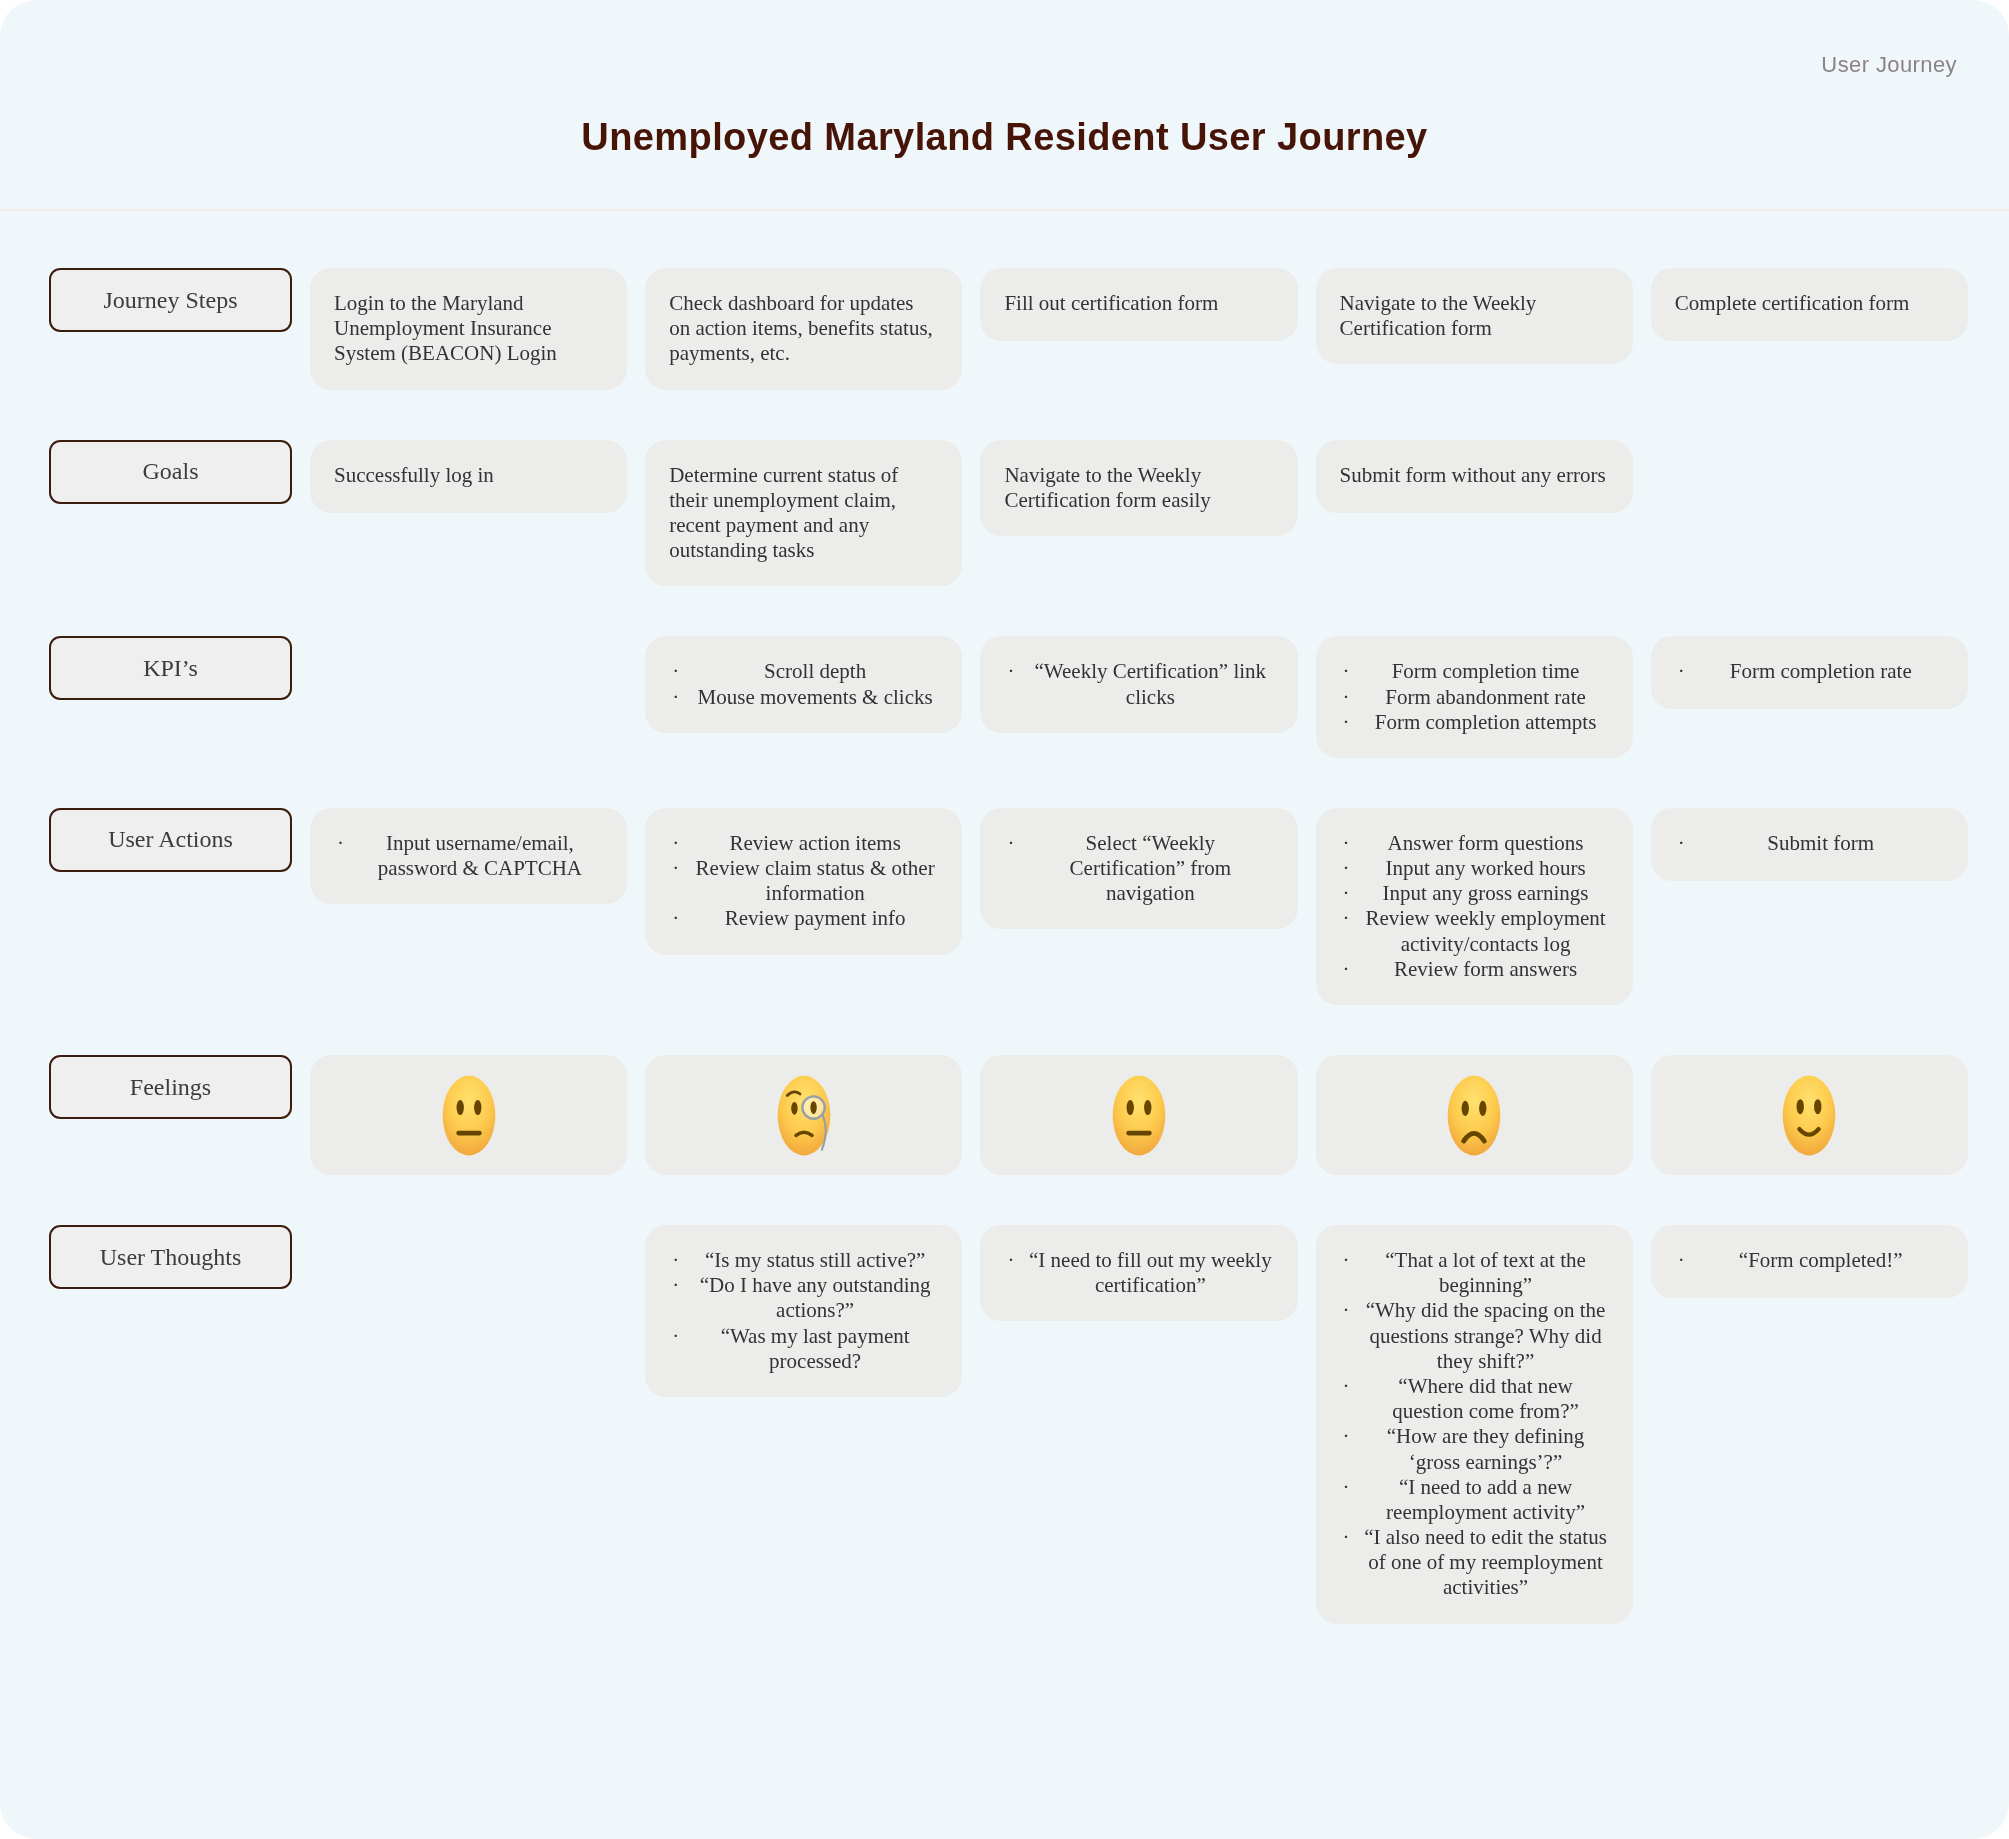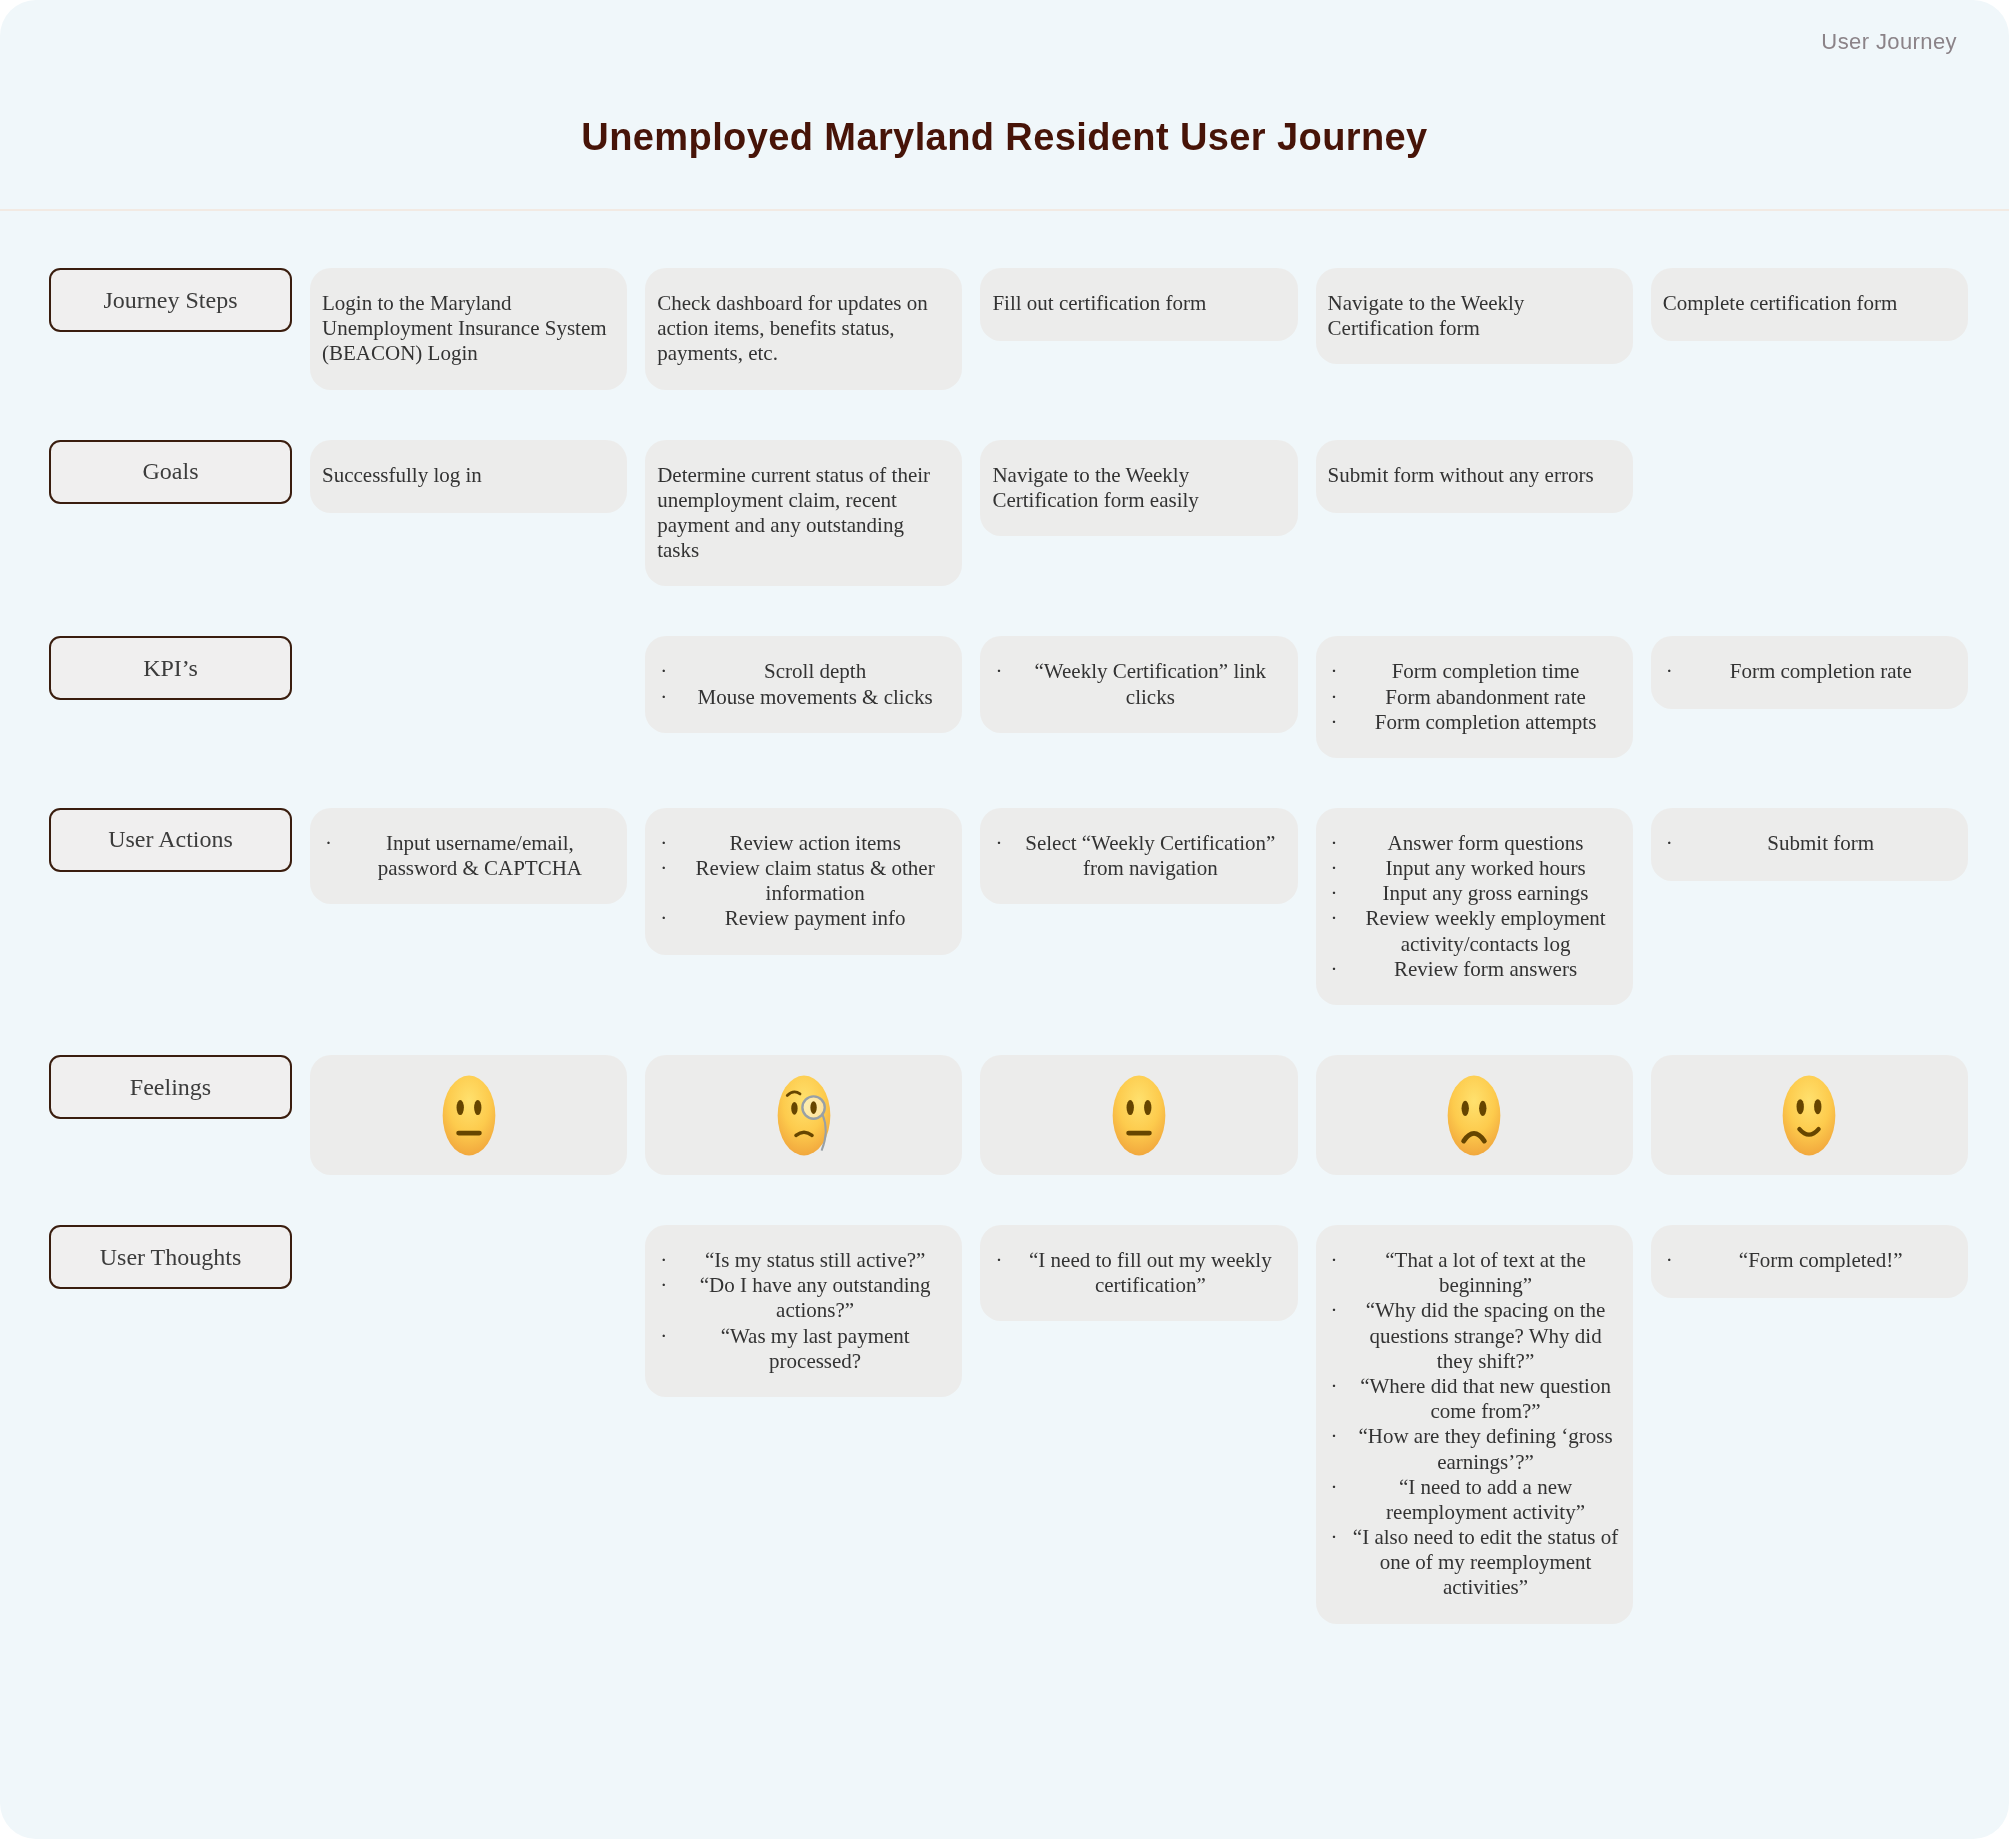--- a/index.html
+++ b/index.html
@@ -6,21 +6,21 @@
   .page{
     position:relative;
     width:2009px;height:1839px;
     background:var(--page-bg,#f0f7fa);
     border-radius:36px;
     overflow:hidden;
     box-sizing:border-box;
     font-family:"Liberation Serif",serif;
   }
   .corner-label{
-    position:absolute;top:29px;right:52px;
+    position:absolute;top:52px;right:52px;
     font-family:"Liberation Sans",sans-serif;
     font-size:22px;color:#8b8388;letter-spacing:0.4px;
   }
   .page-title{
     padding-top:116px;
     text-align:center;
     font-family:"Liberation Sans",sans-serif;
     font-weight:700;font-size:38px;
     color:var(--title-color,#471408);
     letter-spacing:0.4px;
@@ -39,21 +39,21 @@
     border:2.4px solid var(--label-border,#3a1d0e);
     border-radius:11.3px;
     background:#f0efef;
     display:flex;align-items:center;justify-content:center;
     font-size:24px;color:#3c3c3c;
     box-sizing:border-box;
   }
   .cell{
     background:var(--card-bg,#ececeb);
     border-radius:21px;
-    padding:23px 12px;
+    padding:23px 24px;
     font-size:21px;line-height:1.2;color:#333;
     box-sizing:border-box;
     min-height:73px;
   }
   .cell.empty{background:transparent;padding:0;min-height:0;}
   .cell.emoji-cell{
     height:120px;min-height:120px;
     display:flex;align-items:center;justify-content:center;
     padding:0;
   }

